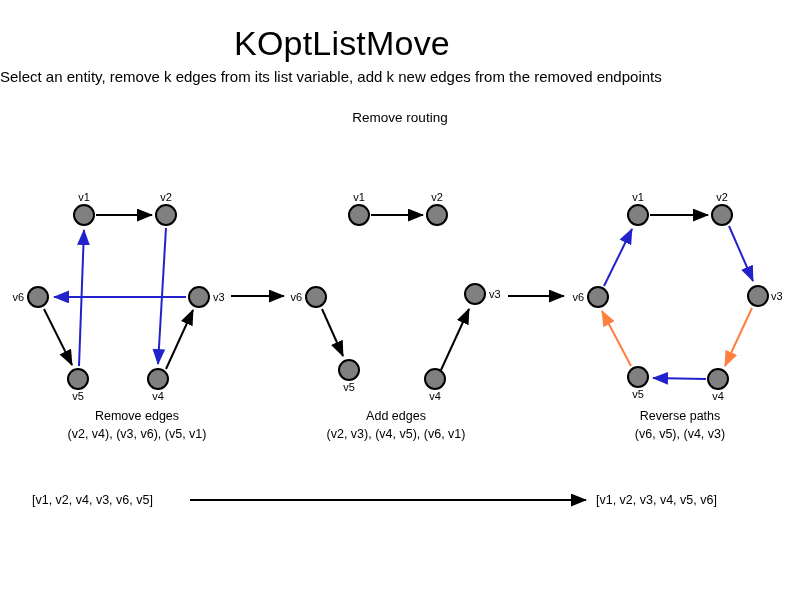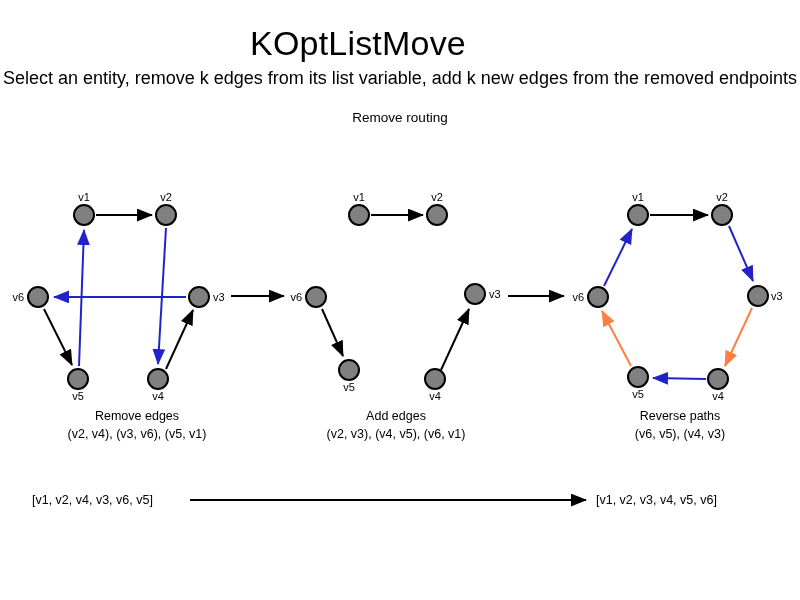--- a/index.html
+++ b/index.html
@@ -22,29 +22,27 @@
   }
   .title {
     position: absolute;
     top: 24px;
     left: 0;
     width: 684px;
     text-align: center;
     font-size: 34px;
     font-weight: normal;
     letter-spacing: 0.2px;
-    padding-left: 16px;
   }
   .subtitle {
     position: absolute;
     top: 68px;
     left: 0;
     width: 800px;
-    text-align: center;
-    font-size: 18px;
+    font-size: 15px;
   }
   .section-label {
     position: absolute;
     top: 110px;
     left: 0;
     width: 800px;
     text-align: center;
     font-size: 13.5px;
   }
   svg.diagram {

